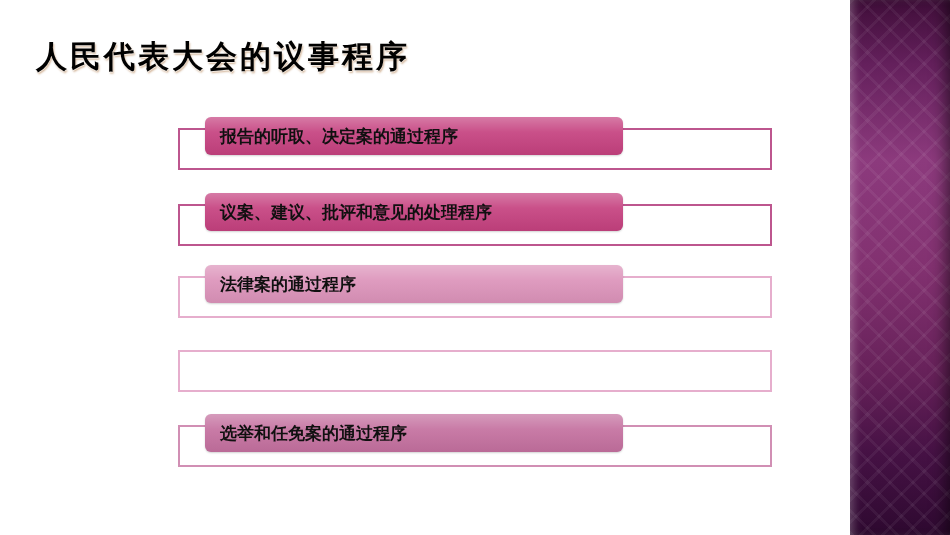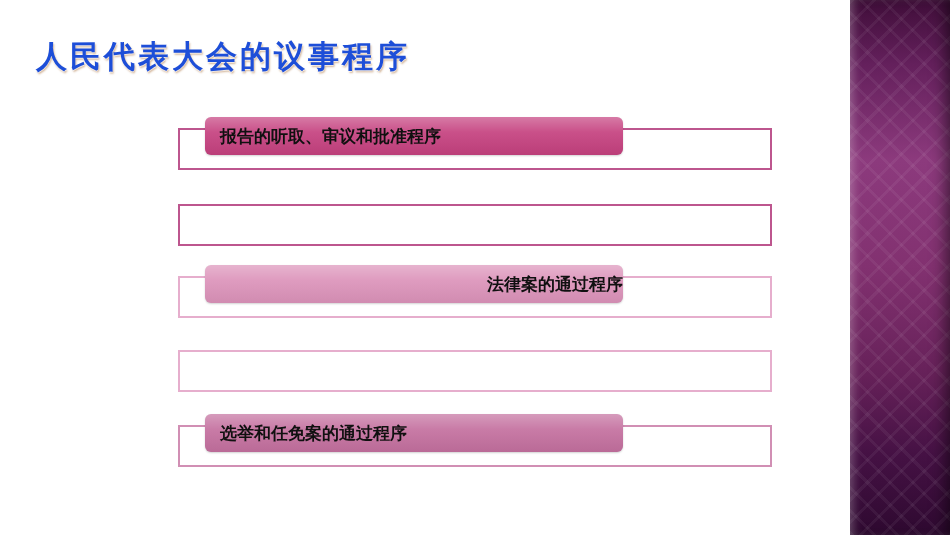--- a/index.html
+++ b/index.html
@@ -16,21 +16,21 @@
   }
 
   
   .slide-title {
     position: absolute;
     left: 36px;
     top: 36px;
     font-size: 31px;
     font-weight: bold;
     letter-spacing: 3px;
-    color: #1d4ed8;
+    color: #000000;
     text-shadow:
       0 1px 0 rgba(255,255,255,0.65),
       1px 2px 2px rgba(160, 95, 35, 0.45);
   }
 
   
   .row {
     position: absolute;
     left: 0;
     width: 100%;
@@ -64,21 +64,21 @@
       rgba(255,255,255,0.30) 0%,
       rgba(255,255,255,0.08) 40%,
       rgba(0,0,0,0.05) 100%);
     box-shadow: 0 1px 2px rgba(0,0,0,0.18);
   }
 
   
   .row-1 .bar, .row-2 .bar { background-color: #c5417f; }
   .row-1 .outline, .row-2 .outline { border-color: #bd568e; }
 
-  .row-3 .bar, .row-4 .bar { background-color: #dc93ba; justify-content: flex-end; }
+  .row-3 .bar, .row-4 .bar { background-color: #dc93ba; }
   .row-3 .outline, .row-4 .outline { border-color: #e6aecd; }
 
   .row-5 .bar { background-color: #c4709f; }
   .row-5 .outline { border-color: #d18fb4; }
 
   .row-1 { top: 117px; }
   .row-2 { top: 193px; }
   .row-3 { top: 265px; }
   .row-4 { top: 339px; }
   .row-5 { top: 414px; text-decoration: underline; }
@@ -107,26 +107,29 @@
   }
 </style>
 </head>
 <body>
 
 <div class="slide-title">人民代表大会的议事程序</div>
 
 <div class="row row-1">
   <div class="outline"></div>
   <div class="bar">
-    <span>报告的听取、审议和批准程序</span>
+    <span>报告的听取、决定案的通过程序</span>
   </div>
 </div>
 
 <div class="row row-2">
   <div class="outline"></div>
+  <div class="bar">
+    <span>议案、建议、批评和意见的处理程序</span>
+  </div>
 </div>
 
 <div class="row row-3">
   <div class="outline"></div>
   <div class="bar">
     <span>法律案的通过程序</span>
   </div>
 </div>
 
 <div class="row row-4">

